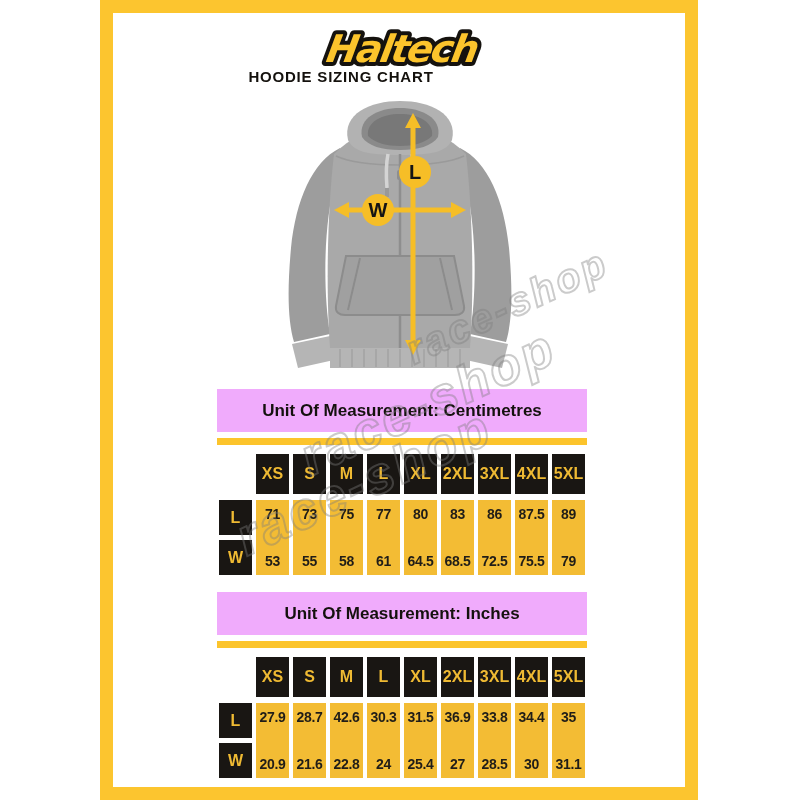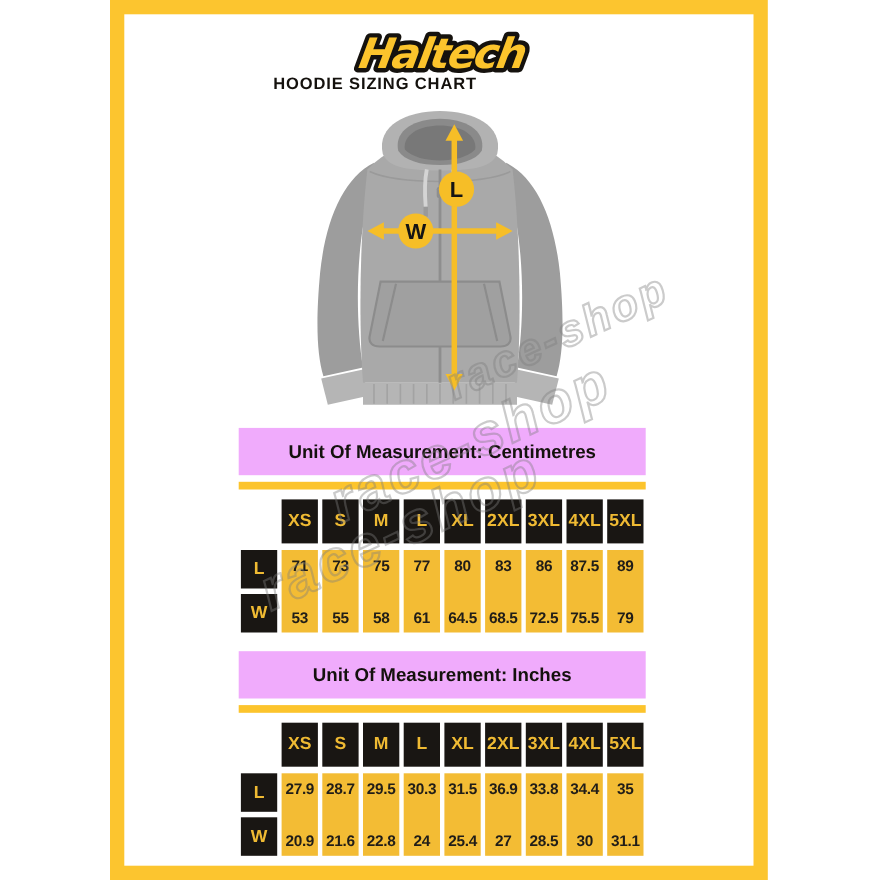--- a/index.html
+++ b/index.html
@@ -211,21 +211,21 @@
       <div class="col">
         <div class="size-head">S</div>
         <div class="value-strip">
           <div class="value-cell">28.7</div>
           <div class="value-cell">21.6</div>
         </div>
       </div>
       <div class="col">
         <div class="size-head">M</div>
         <div class="value-strip">
-          <div class="value-cell">29.5</div>
+          <div class="value-cell">42.6</div>
           <div class="value-cell">22.8</div>
         </div>
       </div>
       <div class="col">
         <div class="size-head">L</div>
         <div class="value-strip">
           <div class="value-cell">30.3</div>
           <div class="value-cell">24</div>
         </div>
       </div>

